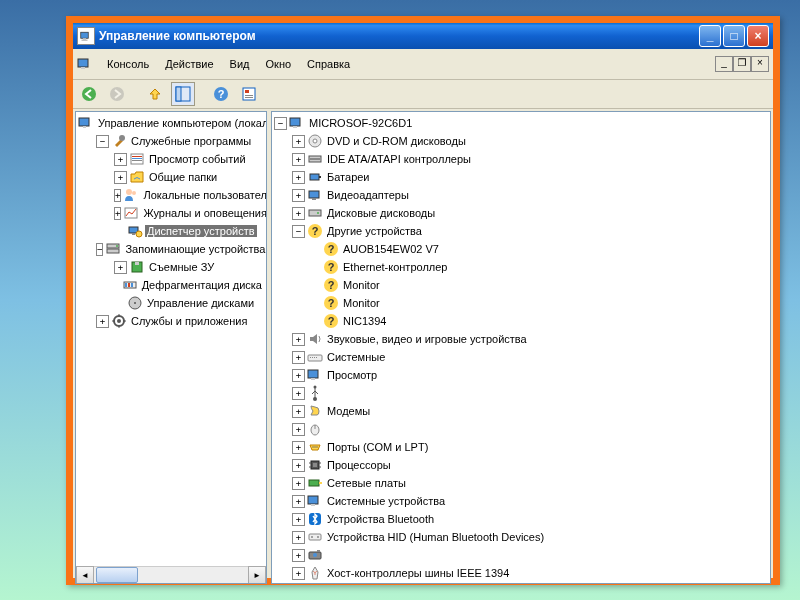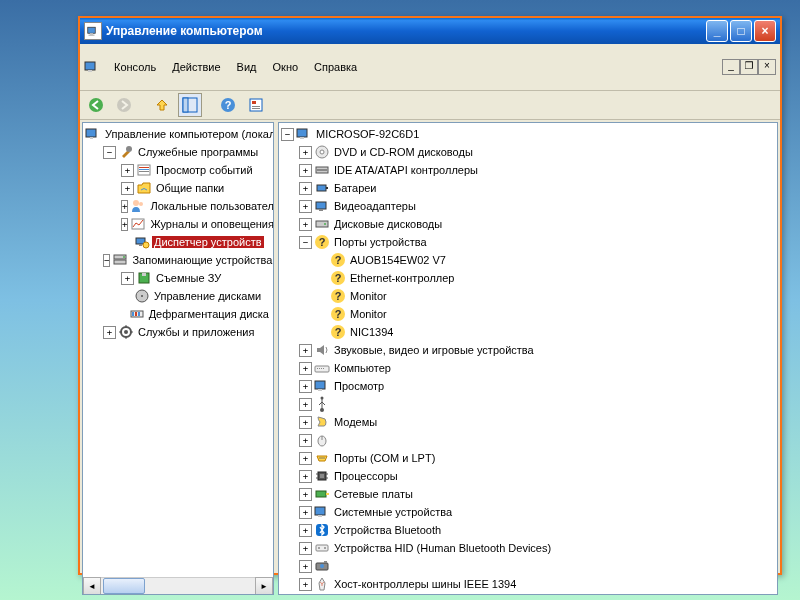--- a/index.html
+++ b/index.html
@@ -1,45 +1,45 @@
 <!DOCTYPE html>
 <html><head>
 <meta charset="utf-8">
 <style>
 html,body{margin:0;padding:0;font-family:Tahoma,Arial,sans-serif;font-size:11px;background:linear-gradient(180deg,#3a6ea5 0%,#7ec0e3 50%,#b5f5d0 100%);width:800px;height:600px;overflow:hidden}
-.window{position:absolute;left:78px;top:16px;width:700px;height:555px;background:#ece9d8;border:2px solid #f97316;box-shadow:2px 2px 6px rgba(0,0,0,.3)}
+.window{position:absolute;left:66px;top:16px;width:700px;height:555px;background:#ece9d8;border:7px solid #f97316;box-shadow:2px 2px 6px rgba(0,0,0,.3)}
 .titlebar{height:26px;background:linear-gradient(180deg,#0a6cce 0%,#2e8af0 10%,#1162d0 50%,#0a50b0 100%);display:flex;align-items:center;color:#fff;font-weight:bold;padding:0 4px}
 .titlebar .ticon{width:16px;height:16px;margin-right:4px;background:#fff;border:1px solid #888;display:flex;align-items:center;justify-content:center}
 .titlebar .ticon svg{width:12px;height:12px}
 .title-text{flex:1;font-size:12px}
 .winbtns{display:flex;gap:2px}
 .winbtn{width:20px;height:20px;border:1px solid #fff;border-radius:3px;display:flex;align-items:center;justify-content:center;font-family:Arial;font-size:12px;font-weight:bold;cursor:pointer}
 .winbtn.min,.winbtn.max{background:linear-gradient(180deg,#7eb6f0,#2b70d0);color:#fff}
 .winbtn.close{background:linear-gradient(180deg,#f08070,#d04020);color:#fff}
-.menubar{height:22px;background:#ece9d8;border-bottom:1px solid #c0bcaa;display:flex;align-items:center;padding:12px 4px}
+.menubar{height:22px;background:#ece9d8;border-bottom:1px solid #c0bcaa;display:flex;align-items:center;padding:4px 4px}
 .menubar .micon{width:16px;height:16px;margin-right:6px}
 .menuitem{padding:2px 8px;cursor:pointer}
 .menubar .spacer{flex:1}
 .mdibtns{display:flex;gap:0}
 .mdibtn{width:16px;height:14px;background:#ece9d8;border:1px solid #888;font-size:10px;text-align:center;cursor:pointer}
 .toolbar{height:28px;background:#ece9d8;border-bottom:1px solid #c0bcaa;display:flex;align-items:center;padding:0 4px;gap:4px}
 .tbtn{width:22px;height:22px;display:flex;align-items:center;justify-content:center;cursor:pointer;border:1px solid transparent}
 .tbtn.disabled{opacity:.4;cursor:default}
 .tbtn.active{border:1px solid #9e9a84;background:#dfe8f6}
 .content{display:flex;height:477px}
 .pane{background:#fff;border:1px solid #7f9db9;margin:2px;overflow:auto;position:relative}
 .pane.left{width:190px}
 .pane.right{flex:1}
 .tree{padding:2px;font-size:11px}
 .node{white-space:nowrap;display:flex;align-items:center;height:16px;padding:1px 0}
 .expander{width:11px;height:11px;border:1px solid #888;background:#fff;display:inline-flex;align-items:center;justify-content:center;margin-right:2px;font-size:9px;line-height:9px;cursor:pointer;font-family:monospace}
 .expander.empty{border:none;background:none}
 .node .icon{width:16px;height:16px;margin-right:2px;display:inline-flex;align-items:center;justify-content:center}
 .node .label{padding:0 2px;cursor:pointer}
-.node .label.selected{background:#b91c1c;color:#fff}
+.node .label.selected{background:#737373;color:#fff}
 .children{padding-left:18px}
 .scrollbar-h{position:absolute;bottom:0;left:0;right:0;height:16px;background:#eee;border-top:1px solid #ccc;display:flex;align-items:center}
 .scrollbar-h .sbtn{width:16px;height:16px;background:linear-gradient(180deg,#f8f8f8,#ddd);border:1px solid #aaa;display:flex;align-items:center;justify-content:center;font-size:8px;cursor:pointer}
 .scrollbar-h .thumb{width:40px;height:14px;background:linear-gradient(180deg,#e8f0fc,#b8d0f0);border:1px solid #7da2ce;border-radius:2px;margin-left:2px;cursor:pointer}
 svg{display:block}
 </style>
 </head>
 <body>
 
 <div class="window">
@@ -219,37 +219,37 @@
                     <rect x="3" y="3" width="10" height="10" fill="#4caf50" stroke="#2a6020"></rect>
                     <rect x="6" y="3" width="4" height="3" fill="#ccc"></rect>
                   </svg>
                 </span>
                 <span class="label">Съемные ЗУ</span>
               </div>
             <div class="node">
                 <span class="expander empty"></span>
                 <span class="icon">
                   <svg width="16" height="16">
-                    <ellipse cx="8" cy="8" rx="6" ry="6" fill="#ccc" stroke="#555"></ellipse>
-                    <circle cx="8" cy="8" r="1" fill="#555"></circle>
-                  </svg>
-                </span>
-                <span class="label">Управление дисками</span>
-              </div>
-            <div class="node">
-                <span class="expander empty"></span>
-                <span class="icon">
-                  <svg width="16" height="16">
                     <rect x="2" y="5" width="12" height="6" fill="#eee" stroke="#555"></rect>
                     <rect x="3" y="6" width="2" height="4" fill="#4a90d9"></rect>
                     <rect x="6" y="6" width="2" height="4" fill="#d04020"></rect>
                     <rect x="9" y="6" width="2" height="4" fill="#4a90d9"></rect>
                   </svg>
                 </span>
                 <span class="label">Дефрагментация диска</span>
+              </div>
+            <div class="node">
+                <span class="expander empty"></span>
+                <span class="icon">
+                  <svg width="16" height="16">
+                    <ellipse cx="8" cy="8" rx="6" ry="6" fill="#ccc" stroke="#555"></ellipse>
+                    <circle cx="8" cy="8" r="1" fill="#555"></circle>
+                  </svg>
+                </span>
+                <span class="label">Управление дисками</span>
               </div>
           </div>
           <div class="node">
               <span class="expander">+</span>
               <span class="icon">
                 <svg width="16" height="16">
                   <circle cx="8" cy="8" r="5" fill="none" stroke="#555" stroke-width="2"></circle>
                   <circle cx="8" cy="8" r="2" fill="#555"></circle>
                   <path d="M8 1 L8 4 M8 12 L8 15 M1 8 L4 8 M12 8 L15 8" stroke="#555"></path>
                 </svg>
@@ -330,21 +330,21 @@
               <span class="label">Дисковые дисководы</span>
             </div>
           <div class="node">
               <span class="expander">−</span>
               <span class="icon">
                 <svg width="16" height="16">
                   <circle cx="8" cy="8" r="7" fill="#ffd54f"></circle>
                   <text x="8" y="12" font-size="11" font-weight="bold" fill="#333" text-anchor="middle">?</text>
                 </svg>
               </span>
-              <span class="label">Порты устройства</span>
+              <span class="label">Другие устройства</span>
             </div>
           <div class="children">
             <div class="node">
                 <span class="expander empty"></span>
                 <span class="icon">
                   <svg width="16" height="16">
                     <circle cx="8" cy="8" r="7" fill="#ffd54f"></circle>
                     <text x="8" y="12" font-size="11" font-weight="bold" fill="#333" text-anchor="middle">?</text>
                   </svg>
                 </span>
@@ -405,21 +405,21 @@
               <span class="expander">+</span>
               <span class="icon">
                 <svg width="16" height="16">
                   <rect x="1" y="6" width="14" height="6" rx="1" fill="#eee" stroke="#888"></rect>
                   <rect x="3" y="8" width="1" height="1" fill="#888"></rect>
                   <rect x="5" y="8" width="1" height="1" fill="#888"></rect>
                   <rect x="7" y="8" width="1" height="1" fill="#888"></rect>
                   <rect x="9" y="8" width="1" height="1" fill="#888"></rect>
                 </svg>
               </span>
-              <span class="label">Компьютер</span>
+              <span class="label">Системные</span>
             </div>
           <div class="node">
               <span class="expander">+</span>
               <span class="icon">
                 <svg width="16" height="16">
                   <rect x="1" y="3" width="10" height="8" fill="#4a90d9" stroke="#333"></rect>
                   <rect x="4" y="11" width="4" height="2" fill="#ccc"></rect>
                 </svg>
               </span>
               <span class="label">Просмотр</span>

